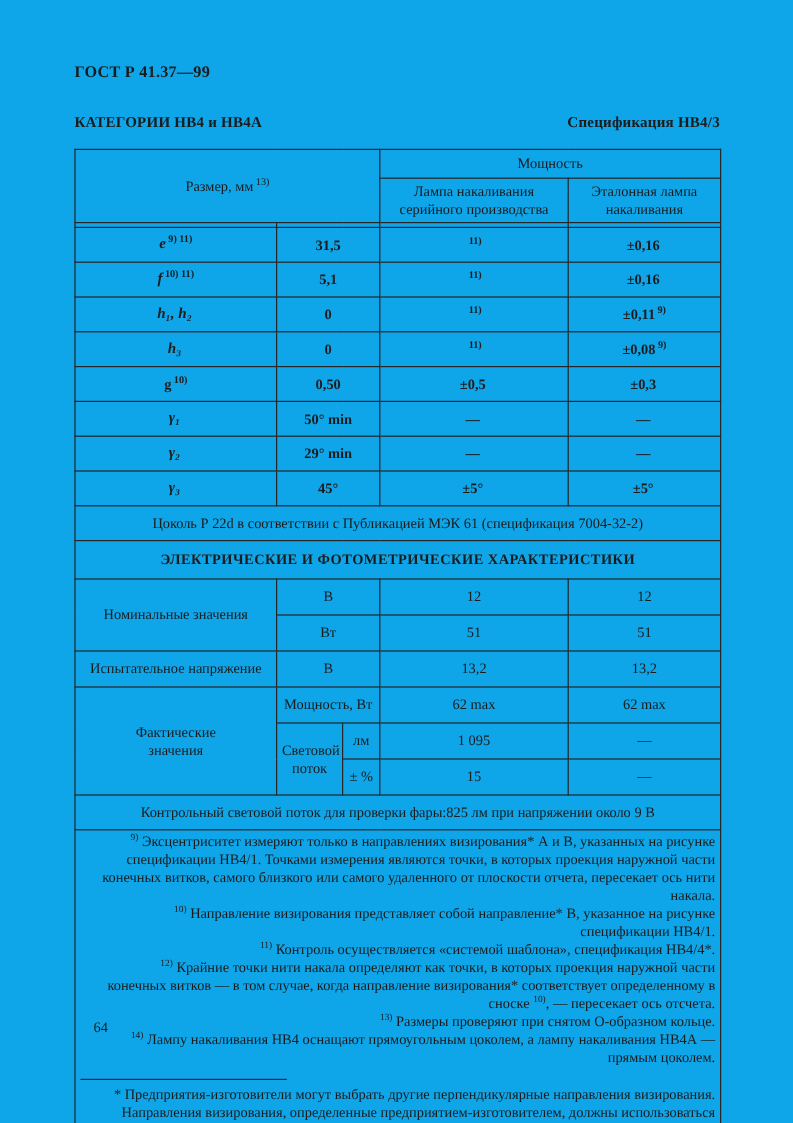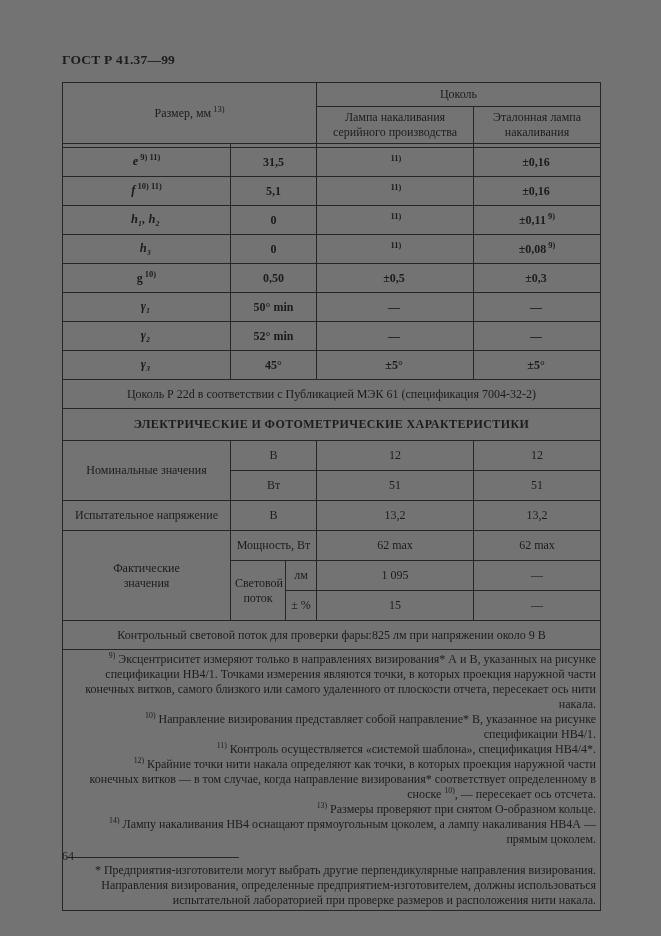--- a/index.html
+++ b/index.html
@@ -1,18 +1,18 @@
 <!DOCTYPE html>
 <html><head>
 <meta charset="utf-8">
 <style>
   html,body { margin:0; padding:0; background:#e8e8e8; }
   .page {
     position:relative; width:661px; height:936px; margin:0 auto;
-    background:#737373; overflow:hidden;
+    background:#0ea5e9; overflow:hidden;
     font-family:"Liberation Serif","DejaVu Serif",serif; color:#1c1c1c;
   }
   .content { position:absolute; left:62px; top:52px; width:538px; }
   .std-code { font-weight:bold; font-size:13.5px; letter-spacing:0.2px; }
   .title-row { display:flex; justify-content:space-between; margin-top:27px; }
   .title-row .t { font-weight:bold; font-size:12.5px; letter-spacing:0.2px; }
 
   table.spec { border-collapse:collapse; table-layout:fixed; width:538px; margin-top:14px; }
   table.spec td {
     border:1px solid #262626; padding:2px 4px; font-size:12px;
@@ -30,46 +30,50 @@
   tr.elec td { height:25px; }
   td.unit { font-size:12px; }
   td.small2 { font-size:11.3px; padding:1px 2px; }
   td.fnotes {
     text-align:justify; vertical-align:top; font-size:10.8px;
     line-height:1.3; padding:7px 9px 12px 5px;
   }
   .fn { margin:0; text-indent:26px;text-align:right; }
   .fn sup { font-size:7.8px; margin-left:0; }
   .rule { width:172px; border-top:1px solid #262626; margin:10px 0 5px 0; }
-  .pagenum { position:absolute; left:62px; top:849px; font-size:12px; }
+  .pagenum { position:absolute; left:62px; top:849px; font-size:12px;padding-left:16px; }
 </style>
 </head>
 <body>
 
 <div class="page">
   <div class="content">
 
     <div class="std-code">ГОСТ Р 41.37—99</div>
 
+    <div class="title-row">
+      <span class="t">КАТЕГОРИИ НВ4 и НВ4А</span>
+      <span class="t">Спецификация НВ4/3</span>
+    </div>
 
     <table class="spec">
       <colgroup>
         <col style="width:168px">
           <col style="width:55px">
           <col style="width:31px">
         <col style="width:157px">
           <col style="width:127px">
       </colgroup>
 
       <tbody>
           <tr>
         <td colspan="3" rowspan="2" class="hdr2">
           <span>Размер, мм</span><sup>13)</sup>
         </td>
-        <td colspan="2" class="hdr1">Цоколь</td>
+        <td colspan="2" class="hdr1">Мощность</td>
       </tr>
       <tr>
         <td class="hdr2">Лампа накаливания серийного производства</td>
         <td class="hdr2">Эталонная лампа накаливания</td>
       </tr>
       <tr class="spacer">
         <td></td>
             <td colspan="2"></td>
         <td></td>
             <td></td>
@@ -106,21 +110,21 @@
         <td><span>±0,3</span><sup></sup></td>
       </tr>
       <tr class="dim">
         <td><span class="dl">γ₁</span><sup></sup></td>
         <td colspan="2"><span>50° min</span></td>
         <td><span>—</span><sup></sup></td>
         <td><span>—</span><sup></sup></td>
       </tr>
       <tr class="dim">
         <td><span class="dl">γ₂</span><sup></sup></td>
-        <td colspan="2"><span>52° min</span></td>
+        <td colspan="2"><span>29° min</span></td>
         <td><span>—</span><sup></sup></td>
         <td><span>—</span><sup></sup></td>
       </tr>
       <tr class="dim">
         <td><span class="dl">γ₃</span><sup></sup></td>
         <td colspan="2"><span>45°</span></td>
         <td><span>±5°</span><sup></sup></td>
         <td><span>±5°</span><sup></sup></td>
       </tr>
 

